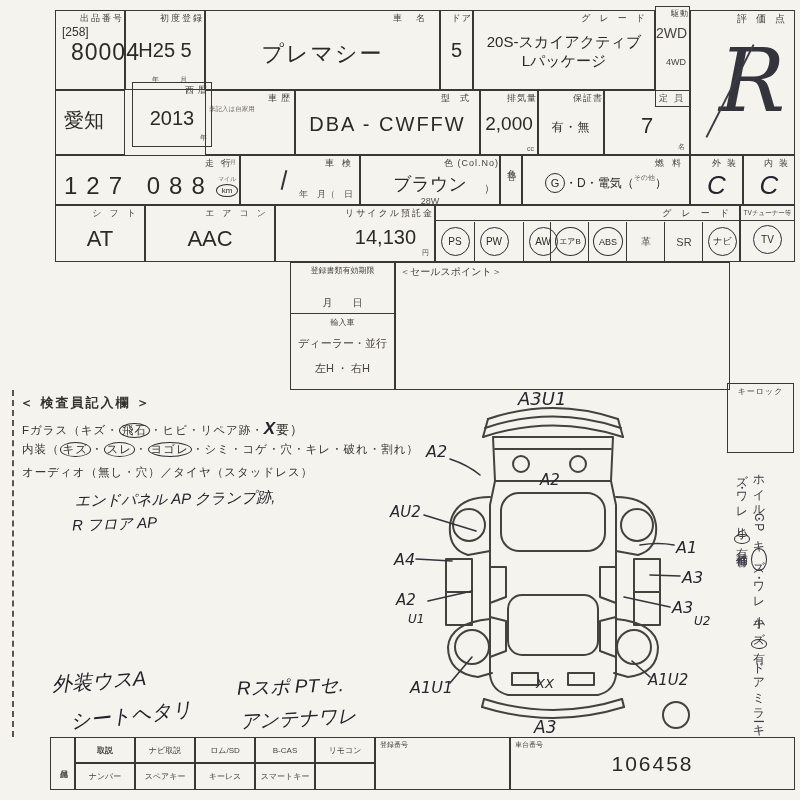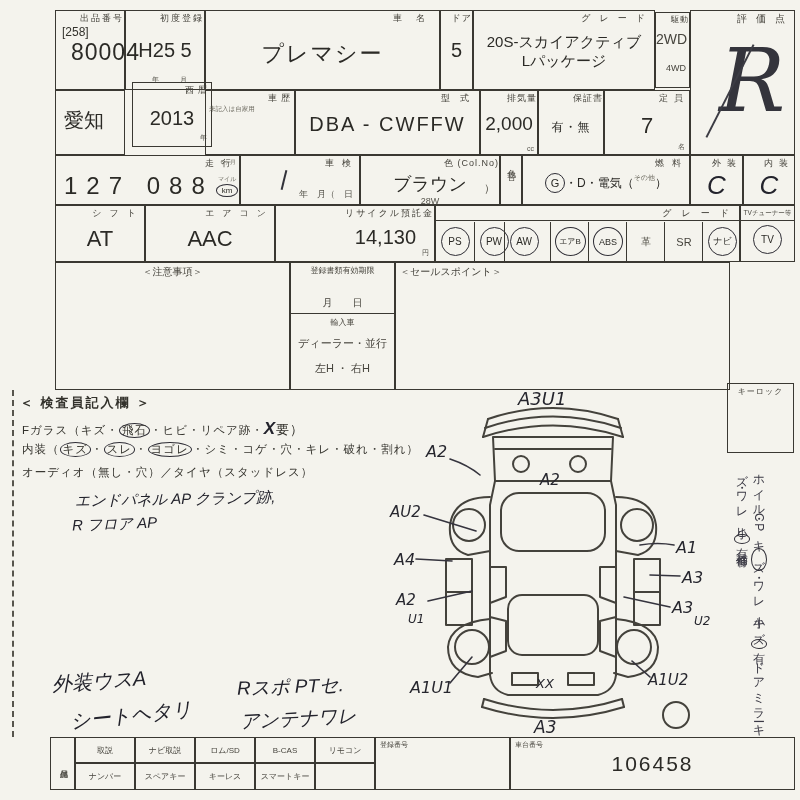--- a/index.html
+++ b/index.html
@@ -50,21 +50,21 @@
     <div class="hdr" style="letter-spacing:1px;">ドア</div>
     <div class="val" style="font-size:20px;margin-top:14px;">5</div>
   </div>
 
   <div class="cell" style="left:473px;top:10px;width:182px;height:80px;">
     <div class="hdr" style="letter-spacing:9px;">グレード</div>
     <div class="val" style="font-size:15px;margin-top:8px;">20S-スカイアクティブ</div>
     <div class="val" style="font-size:15px;">Lパッケージ</div>
   </div>
 
-  <div class="cell" style="left:655px;top:12px;width:35px;height:76px;">
+  <div class="cell" style="left:655px;top:6px;width:35px;height:101px;">
     <div class="hdr" style="letter-spacing:1px;font-size:8px;">駆動</div>
     <div style="font-size:14px;text-align:right;padding:6px 3px 0 0;color:#46443d;">2WD</div>
     <div style="font-size:9px;text-align:right;padding:16px 3px 0 0;color:#46443d;">4WD</div>
   </div>
 
   <div class="cell" style="left:690px;top:10px;width:105px;height:145px;">
     <div class="hdr" style="letter-spacing:9px;font-size:10px;">評価点</div>
     <div class="hand" style="position:absolute;left:28px;top:18px;font-size:88px;font-family:'DejaVu Serif',serif;color:#34343c;">R</div>
     <div style="position:absolute;left:38px;top:28px;width:2px;height:104px;background:#3c3c44;transform:rotate(27deg);"></div>
   </div>
@@ -172,21 +172,21 @@
   </div>
 
   <div class="cell" style="left:435px;top:205px;width:305px;height:57px;">
     <div class="hdr" style="letter-spacing:10px;border-bottom:1.3px solid #3a3832;">グレード</div>
     <div class="eqcell" style="left:0;width:38px;border-left:none;">
         <span class="circ" style="width:27px;height:27px;font-size:10px;">PS</span>
       </div>
     <div class="eqcell" style="left:38px;width:38px;">
         <span class="circ" style="width:27px;height:27px;font-size:10px;">PW</span>
       </div>
-    <div class="eqcell" style="left:68px;width:38px;">
+    <div class="eqcell" style="left:87px;width:38px;">
         <span class="circ" style="width:27px;height:27px;font-size:10px;">AW</span>
       </div>
     <div class="eqcell" style="left:114px;width:38px;">
         <span class="circ" style="width:29px;height:27px;font-size:8px;">エアB</span>
       </div>
     <div class="eqcell" style="left:152px;width:38px;">
         <span class="circ" style="width:28px;height:27px;font-size:9px;">ABS</span>
       </div>
     <div class="eqcell" style="left:190px;width:38px;">
         <span class="nocirc" style="font-size:10px;color:#55534b;">革</span>
@@ -199,23 +199,20 @@
       </div>
   </div>
 
   <div class="cell" style="left:740px;top:205px;width:55px;height:57px;">
     <div style="font-size:6.5px;text-align:center;border-bottom:1.3px solid #3a3832;padding:3px 0 2px;color:#46443d;">TVチューナー等</div>
     <div style="display:flex;align-items:center;justify-content:center;height:36px;">
       <span class="circ" style="width:27px;height:27px;font-size:10px;">TV</span>
     </div>
   </div>
 
-  <div class="cell" style="left:55px;top:262px;width:235px;height:128px;">
-    <div style="font-size:10px;text-align:center;padding-top:2px;color:#46443d;">＜注意事項＞</div>
-  </div>
 
   <div class="cell" style="left:290px;top:262px;width:105px;height:128px;">
     <div style="font-size:8px;text-align:center;padding-top:2px;color:#46443d;">登録書類有効期限</div>
     <div style="font-size:10px;text-align:center;margin-top:20px;border-bottom:1.3px solid #3a3832;padding-bottom:3px;color:#46443d;">月　　日</div>
     <div style="font-size:8px;text-align:center;margin-top:3px;color:#46443d;">輸入車</div>
     <div style="font-size:11px;text-align:center;margin-top:8px;color:#46443d;">ディーラー・並行</div>
     <div style="font-size:11px;text-align:center;margin-top:10px;color:#46443d;">左H ・ 右H</div>
   </div>
 
   <div class="cell" style="left:395px;top:262px;width:335px;height:128px;">
@@ -334,21 +331,21 @@
       <span>ホイル・CPキ</span><span class="vcirc">ズ</span><span>・ワレ 小キズ</span><span class="vcirc">有</span>
     </span>
     <span class="vline">
       <span>ドアミラーキズ・ワレ 小ヒ</span><span class="vcirc">有</span><span>補修有</span>
     </span>
   </div>
 
   <div class="btcell" style="left:50px;top:737px;width:25px;height:53px;">
     <span style="writing-mode:vertical-rl;font-size:8px;">付属品</span>
   </div>
-  <div class="btcell" style="left:75px;top:737px;width:60px;height:26px;">取説</div>
+  <div class="btcell" style="left:75px;top:737px;width:60px;height:26px;font-weight:bold;">取説</div>
   <div class="btcell" style="left:135px;top:737px;width:60px;height:26px;">ナビ取説</div>
   <div class="btcell" style="left:195px;top:737px;width:60px;height:26px;">ロム/SD</div>
   <div class="btcell" style="left:255px;top:737px;width:60px;height:26px;">B-CAS</div>
   <div class="btcell" style="left:315px;top:737px;width:60px;height:26px;">リモコン</div>
   <div class="btcell" style="left:75px;top:763px;width:60px;height:27px;">ナンバー</div>
   <div class="btcell" style="left:135px;top:763px;width:60px;height:27px;">スペアキー</div>
   <div class="btcell" style="left:195px;top:763px;width:60px;height:27px;">キーレス</div>
   <div class="btcell" style="left:255px;top:763px;width:60px;height:27px;">スマートキー</div>
   <div class="btcell" style="left:315px;top:763px;width:60px;height:27px;"></div>
 

